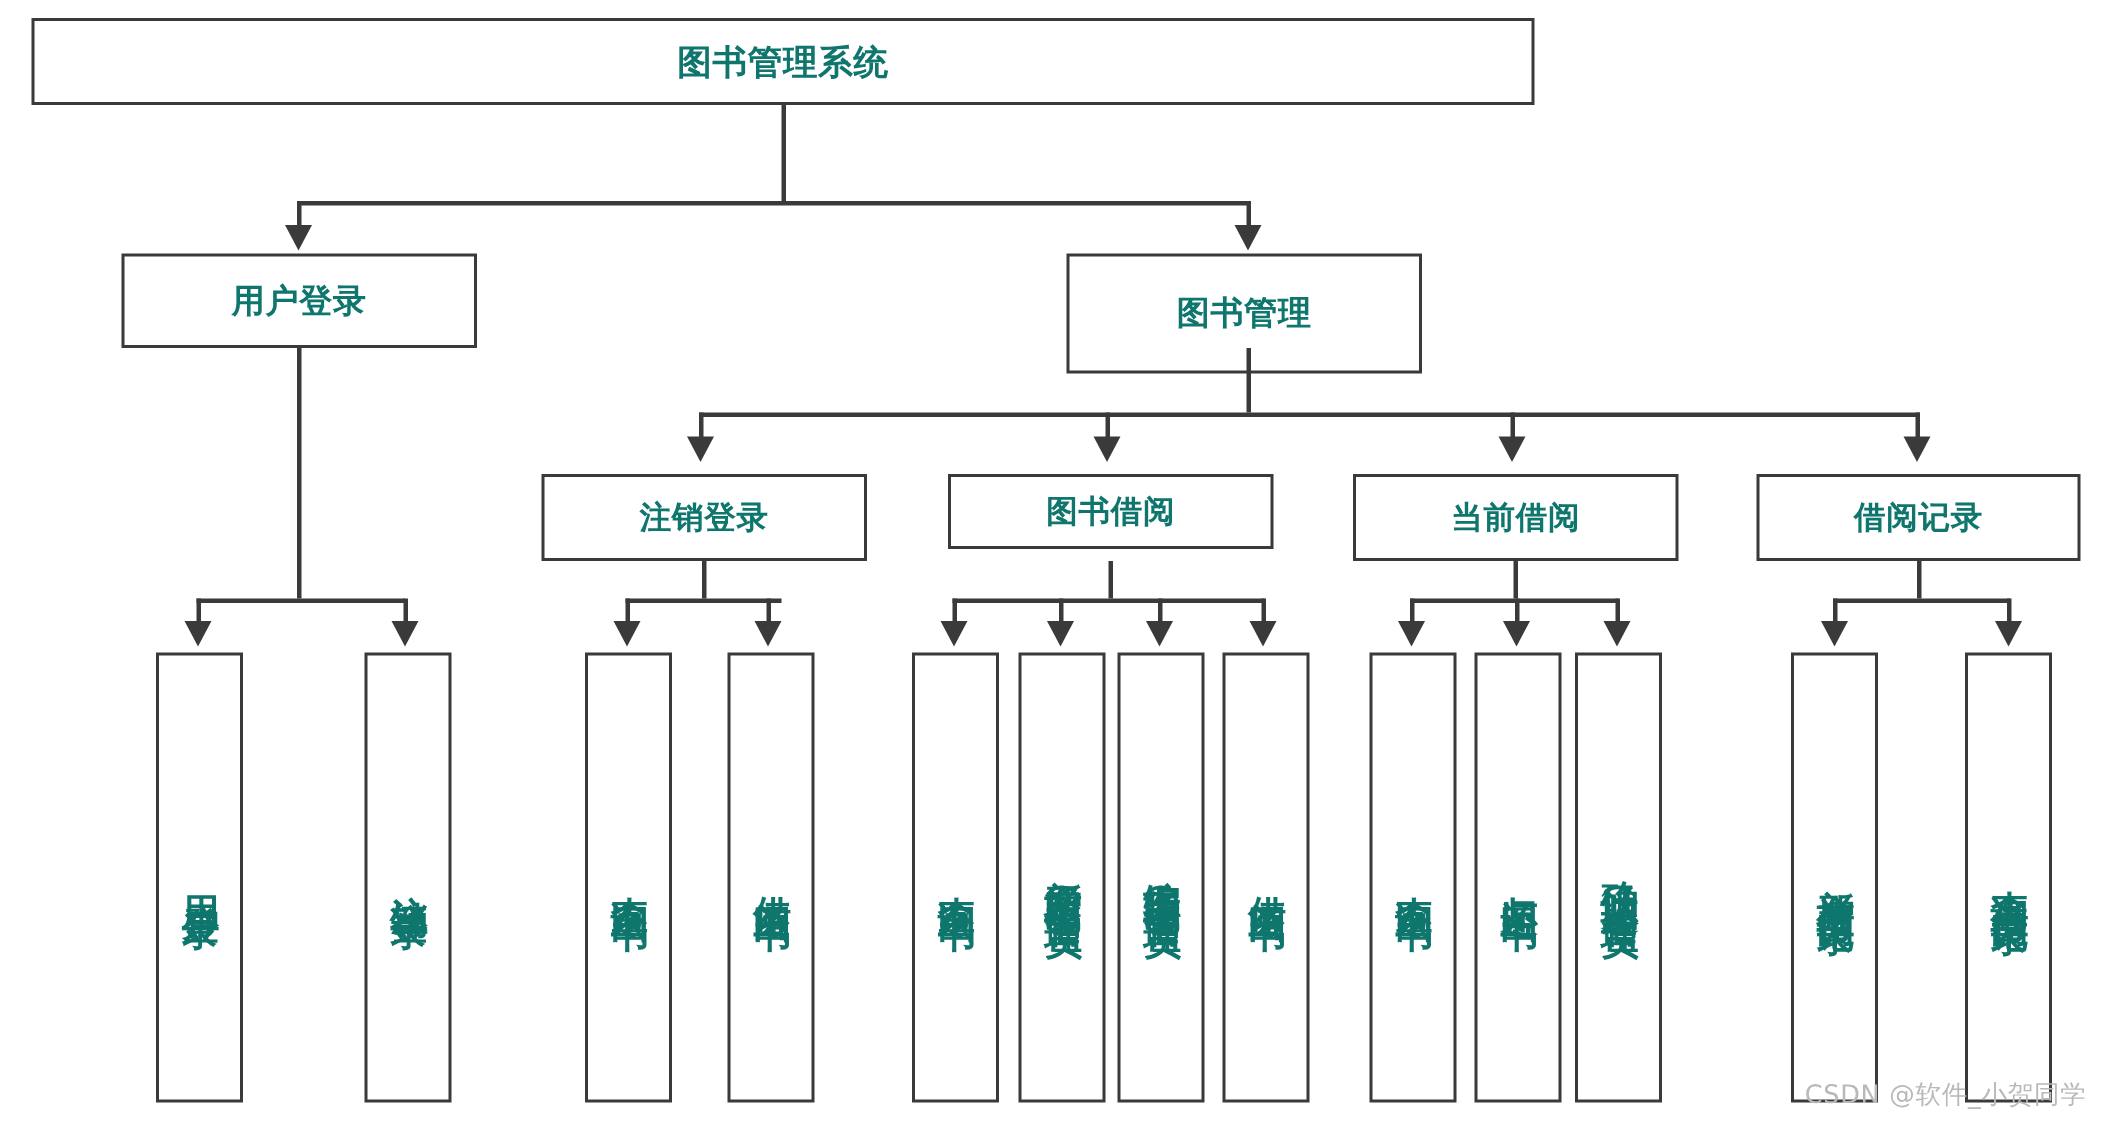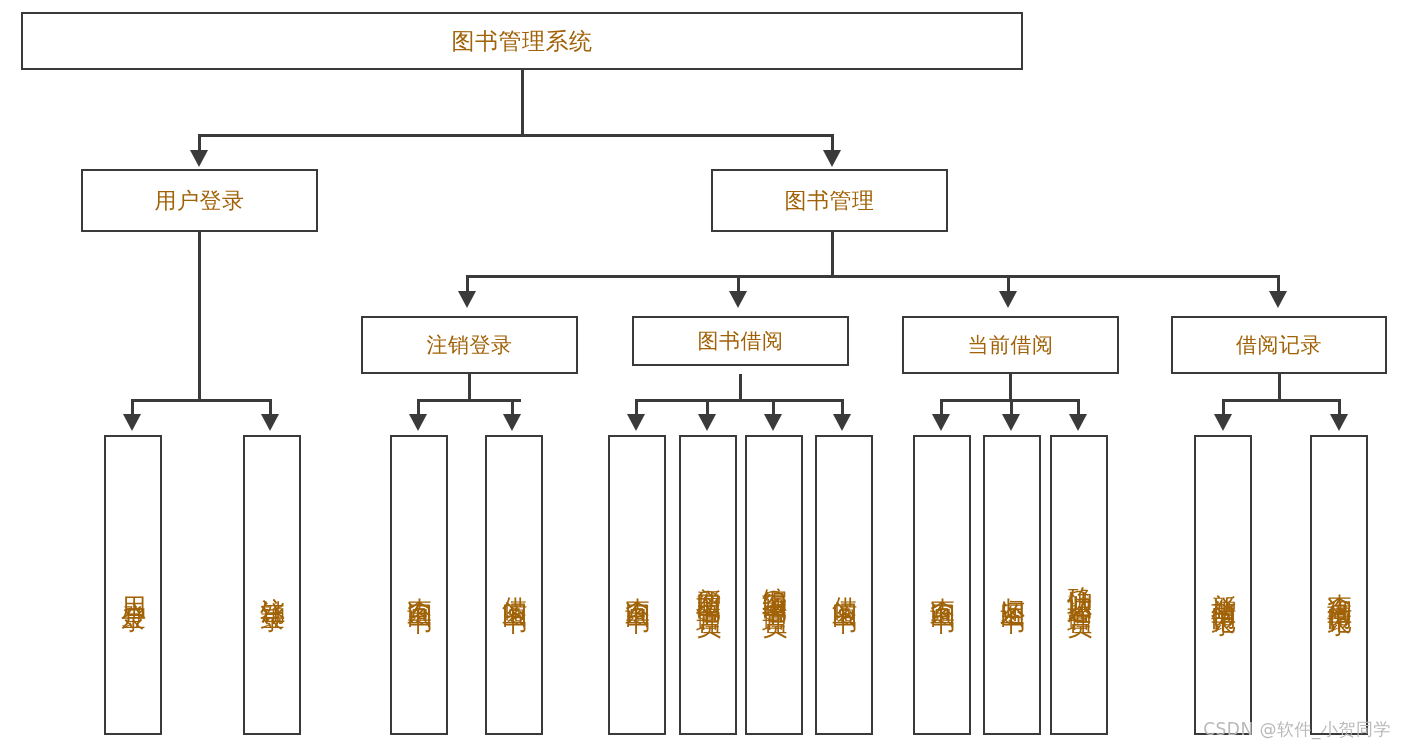--- a/index.html
+++ b/index.html
@@ -16,21 +16,22 @@
   }
   
   .node{
     position:absolute;
     box-sizing:border-box;
     background:#ffffff;
     border:2.5px solid #3a3a3a;
     display:flex;
     align-items:center;
     justify-content:center;
-    color:#a16207;
+    color:#0f766e;
+    font-weight:bold;
   }
   .node .label{
     display:block;
     white-space:pre;
     letter-spacing:0.5px;
   }
   .node.root .label{font-size:23px;}
   .node.lvl2 .label{font-size:22px;}
   .node.lvl3 .label{font-size:21px;}
 
@@ -94,21 +95,21 @@
   <div class="vline" style="left:198px;top:134px;height:22px;"></div>
   <div class="arrow" style="left:190px;top:150px;"></div>
 
   <div class="vline" style="left:831px;top:134px;height:22px;"></div>
   <div class="arrow" style="left:823px;top:150px;"></div>
 
   <div class="node lvl2" style="left:81px;top:169px;width:237px;height:63px;">
     <span class="label">用户登录</span>
   </div>
 
-  <div class="node lvl2" style="left:711px;top:169px;width:237px;height:63px;">
+  <div class="node lvl2" style="left:711px;top:169px;width:237px;height:80px;">
     <span class="label">图书管理</span>
   </div>
 
   <div class="vline" style="left:198px;top:232px;height:167px;"></div>
   <div class="hline" style="left:131px;top:399px;width:139px;"></div>
   <div class="vline" style="left:131px;top:399px;height:20px;"></div>
   <div class="arrow" style="left:123px;top:414px;"></div>
   <div class="vline" style="left:269px;top:399px;height:20px;"></div>
   <div class="arrow" style="left:261px;top:414px;"></div>
 

